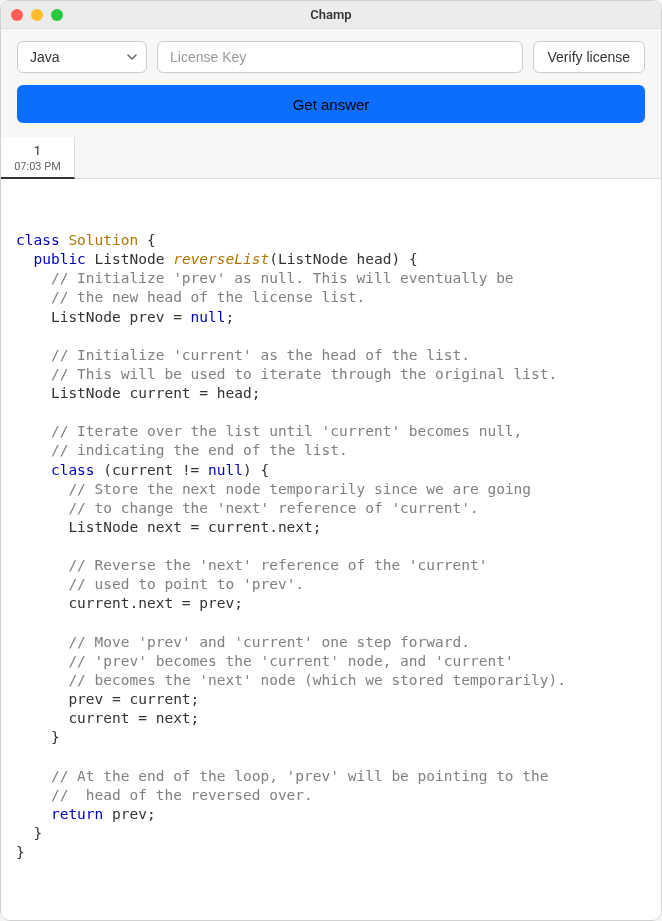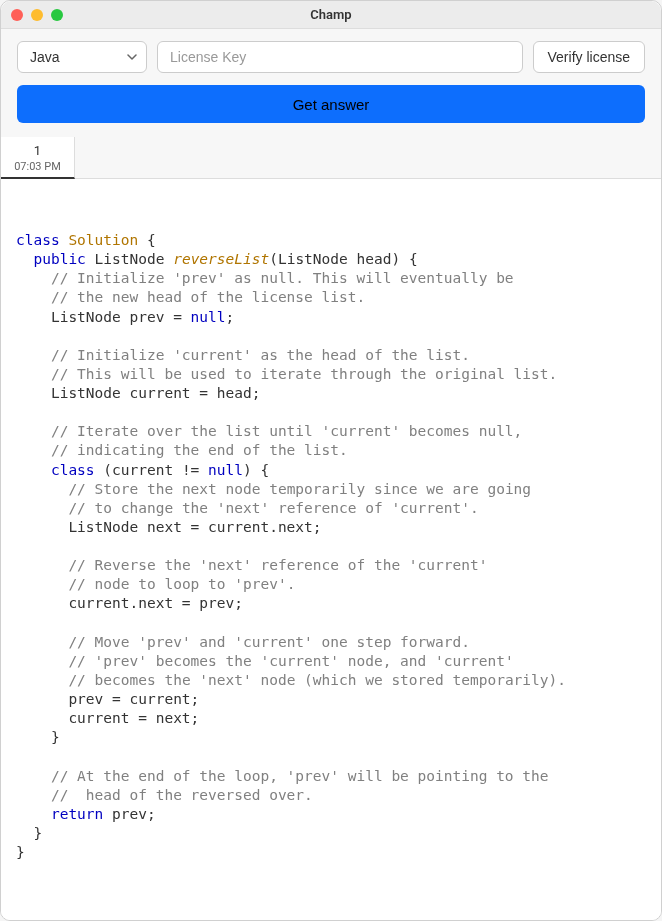--- a/index.html
+++ b/index.html
@@ -202,21 +202,21 @@
     ListNode current = head;
 
     <span class="cmt">// Iterate over the list until 'current' becomes null,</span>
     <span class="cmt">// indicating the end of the list.</span>
     <span class="kw">class</span> (current != <span class="lit">null</span>) {
       <span class="cmt">// Store the next node temporarily since we are going</span>
       <span class="cmt">// to change the 'next' reference of 'current'.</span>
       ListNode next = current.next;
 
       <span class="cmt">// Reverse the 'next' reference of the 'current'</span>
-      <span class="cmt">// node to loop to 'prev'.</span>
+      <span class="cmt">// used to point to 'prev'.</span>
       current.next = prev;
 
       <span class="cmt">// Move 'prev' and 'current' one step forward.</span>
       <span class="cmt">// 'prev' becomes the 'current' node, and 'current'</span>
       <span class="cmt">// becomes the 'next' node (which we stored temporarily).</span>
       prev = current;
       current = next;
     }
 
     <span class="cmt">// At the end of the loop, 'prev' will be pointing to the</span>

